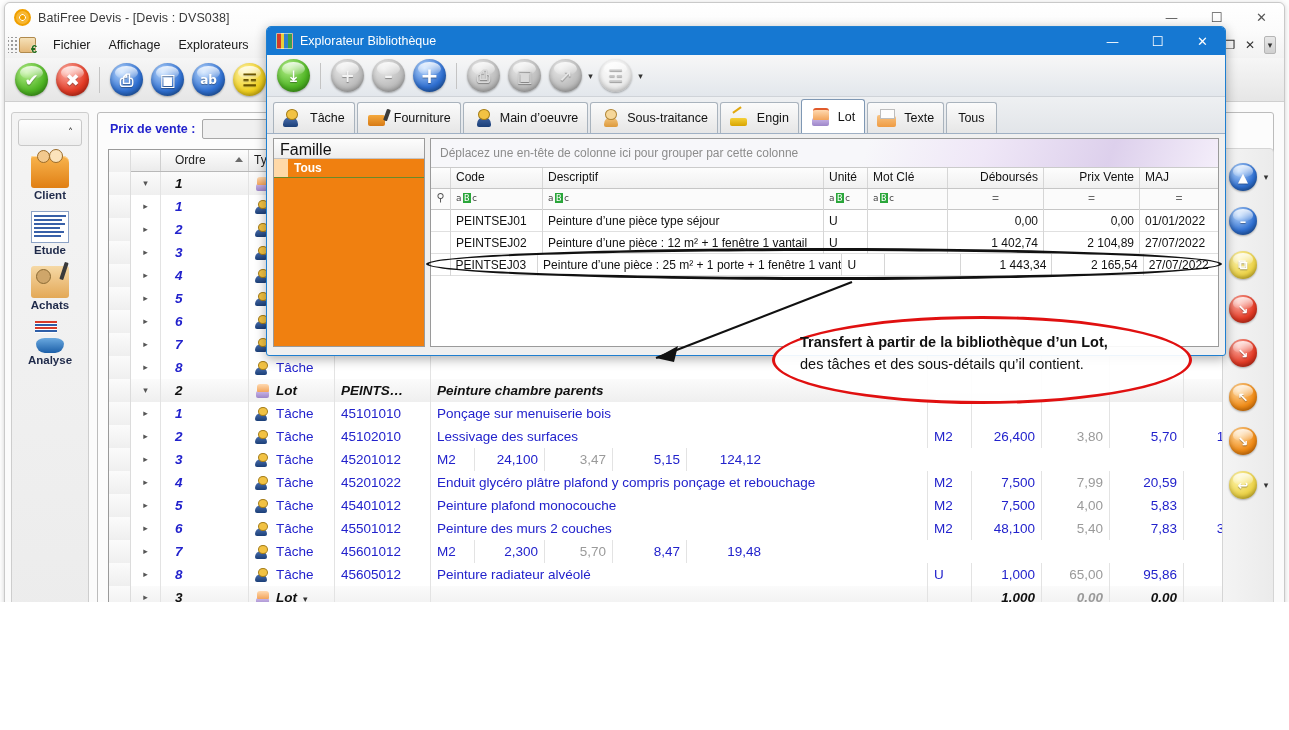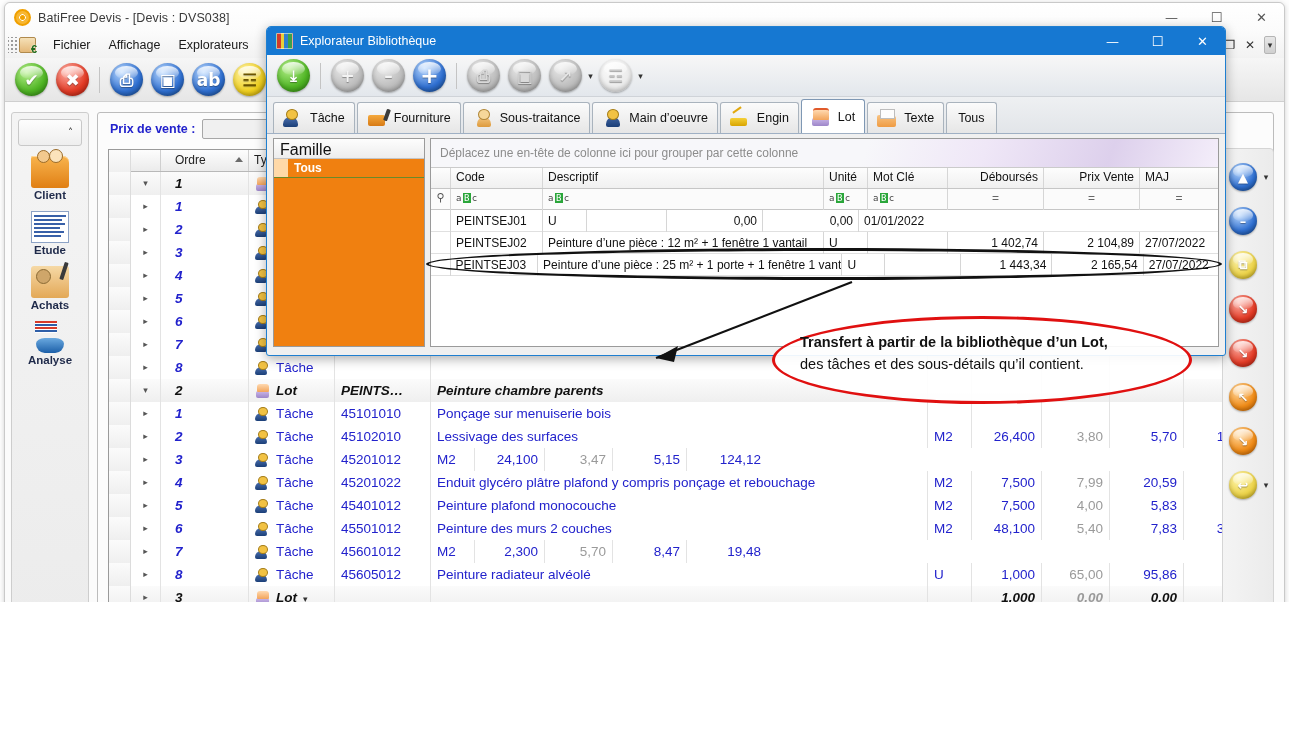--- a/index.html
+++ b/index.html
@@ -411,21 +411,21 @@
           <span class="gl">✖</span>
         </div>
       <div class="tb-sep"></div>
       <div class="rb rb-blue">
           <span class="gl">⎙</span>
         </div>
       <div class="rb rb-blue">
           <span class="gl">▣</span>
         </div>
       <div class="rb rb-blue">
-          <span class="gl" style="font-size:17px">ab</span>
+          <span class="gl" style="font-size:12px">ab</span>
         </div>
       <div class="rb rb-yellow">
           <span class="gl" style="color:#6b5400">☲</span>
         </div>
       <div class="tb-caret">▾</div>
     </div>
 
     <div class="app-body">
 
       <div class="rail">
@@ -838,26 +838,26 @@
     <div class="tabstrip" id="dlg-tabs">
         <div class="tab">
           <span class="tabic ti-tache"></span>
           <span>Tâche</span>
         </div>
         <div class="tab">
           <span class="tabic ti-fourn"></span>
           <span>Fourniture</span>
         </div>
         <div class="tab">
+          <span class="tabic ti-mo"></span>
+          <span>Main d’oeuvre</span>
+        </div>
+        <div class="tab">
           <span class="tabic ti-st"></span>
           <span>Sous-traitance</span>
-        </div>
-        <div class="tab">
-          <span class="tabic ti-mo"></span>
-          <span>Main d’oeuvre</span>
         </div>
         <div class="tab">
           <span class="tabic ti-engin"></span>
           <span>Engin</span>
         </div>
         <div class="tab active">
           <span class="tabic ti-lot"></span>
           <span>Lot</span>
         </div>
         <div class="tab">
@@ -900,20 +900,21 @@
           <div class="bgc w-mot" style="height:21px"><span class="abc">a<b>B</b>c</span></div>
           <div class="bgc w-deb" style="height:21px;text-align:center"><span class="eq">=</span></div>
           <div class="bgc w-pv" style="height:21px;text-align:center"><span class="eq">=</span></div>
           <div class="bgc w-maj" style="height:21px;text-align:center"><span class="eq">=</span></div>
         </div>
 
         <div id="biblio-rows">
             <div class="bg-row">
               <div class="bgc w-pin"></div>
               <div class="bgc w-code">PEINTSEJ01</div>
+              <div class="bgc w-desc">Peinture d’une pièce type séjour</div>
               <div class="bgc w-unite">U</div>
               <div class="bgc w-mot"></div>
               <div class="bgc w-deb">0,00</div>
               <div class="bgc w-pv">0,00</div>
               <div class="bgc w-maj">01/01/2022</div>
             </div>
             <div class="bg-row">
               <div class="bgc w-pin"></div>
               <div class="bgc w-code">PEINTSEJ02</div>
               <div class="bgc w-desc">Peinture d’une pièce : 12 m² + 1 fenêtre 1 vantail</div>

